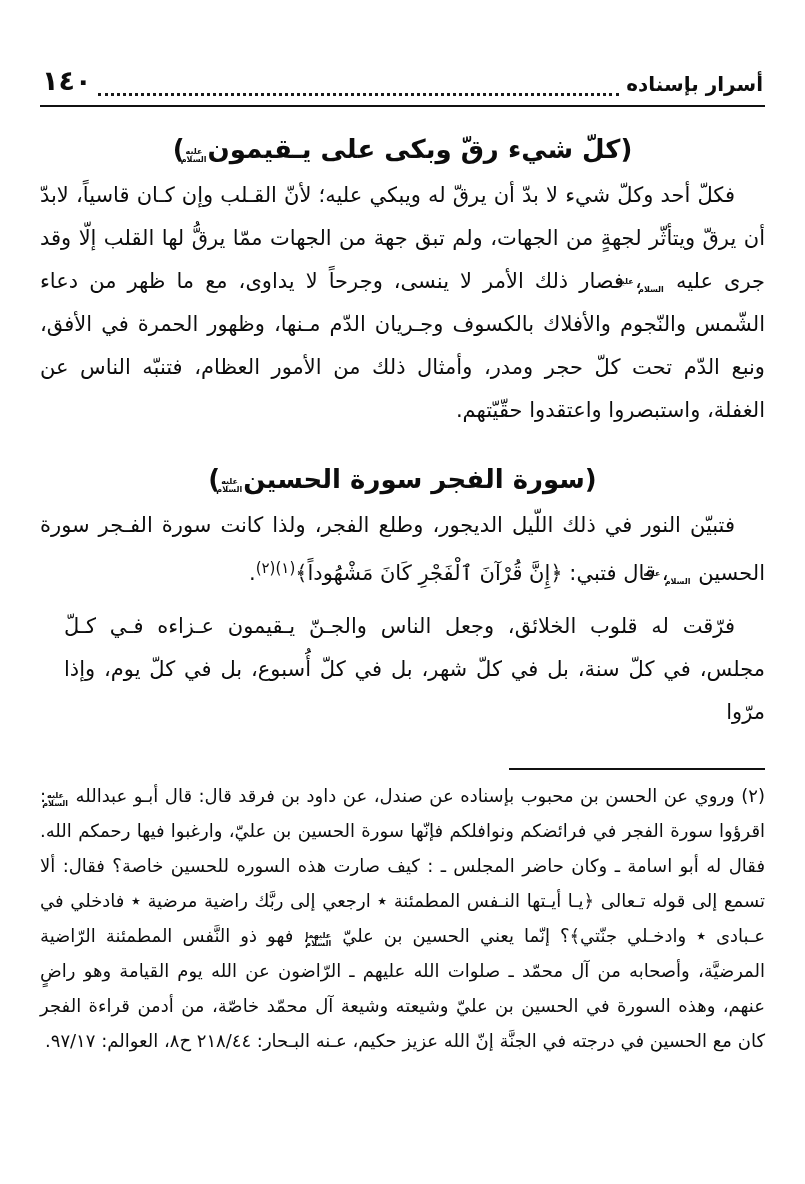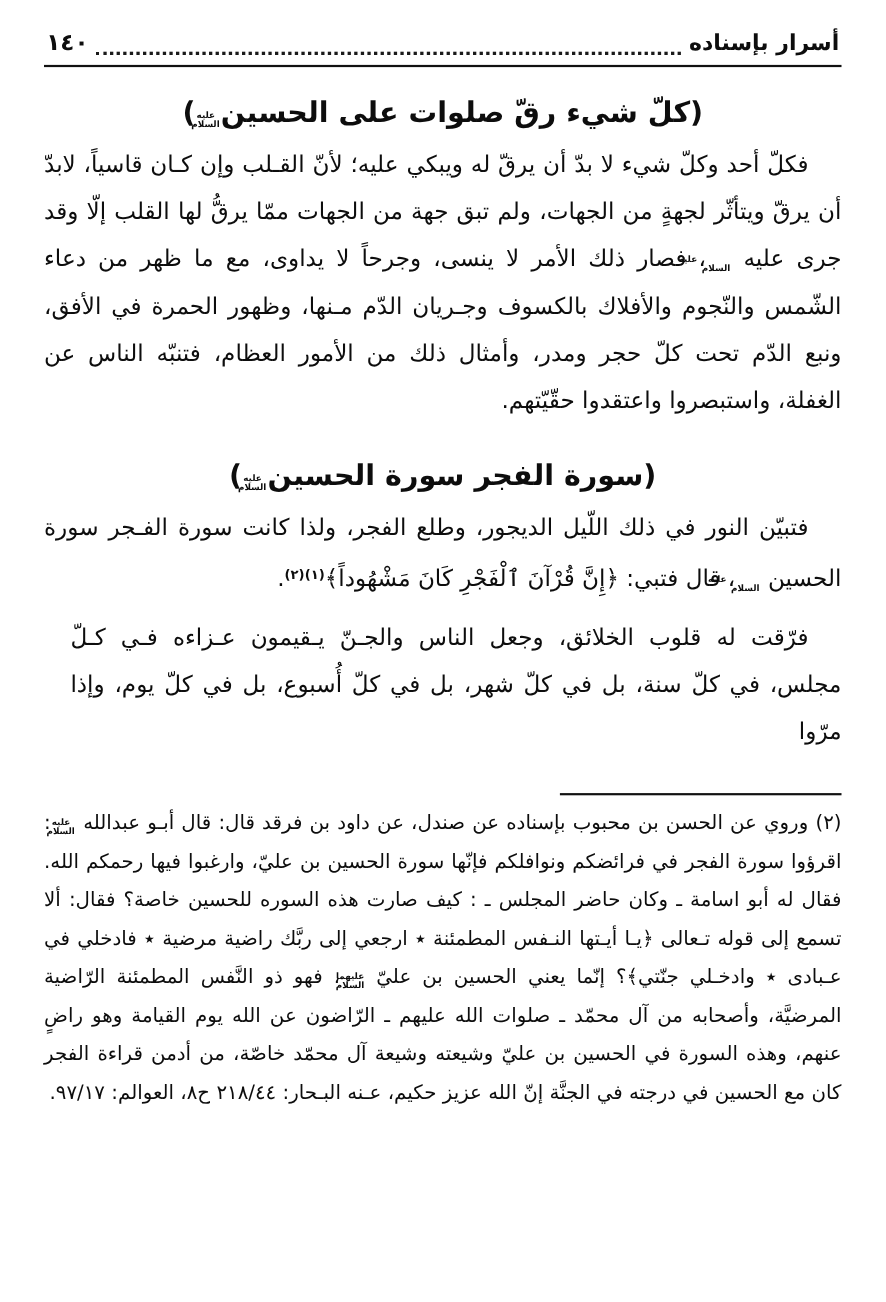--- a/index.html
+++ b/index.html
@@ -19,21 +19,21 @@
   .running-header{
     display:flex;align-items:flex-end;
     font-size:20px;font-weight:bold;
     padding:0 2px;
   }
   .book-title{white-space:nowrap;}
   .dot-leader{
     flex:1;height:15px;margin:0 7px;
     border-bottom:3px dotted #1a1a1a;
   }
-  .page-number{white-space:nowrap;font-size:21px;}
+  .page-number{white-space:nowrap;font-size:27px;margin-top:39px;}
   .header-rule{
     border:none;border-top:2.2px solid #111;
     margin:9px 0 0 0;
   }
   
   .section-heading{
     text-align:center;
     font-size:26px;font-weight:bold;
     margin:27px 0 10px 0;
     letter-spacing:-0.5px;
@@ -52,21 +52,21 @@
   }
   .footnote{
     font-size:18px;line-height:35px;
     text-align:justify;
     margin:4px 0 0 0;
   }
   
   .run-n{}
   .run-b{font-weight:normal;}
   .run-sup{
-    font-size:12px;font-weight:bold;
+    font-size:15px;font-weight:normal;
     vertical-align:7px;letter-spacing:-1px;
   }
   .run-as{
     display:inline-block;width:21px;
     font-size:8px;line-height:1.02;font-weight:bold;
     text-align:left;vertical-align:-4px;
     margin:0 1px;white-space:normal;
   }
 </style>
 </head>
@@ -74,21 +74,21 @@
 
 <div class="page">
 
   <div class="running-header">
     <span class="book-title">أسرار بإسناده</span>
     <span class="dot-leader"></span>
     <span class="page-number">١٤٠</span>
   </div>
   <hr class="header-rule">
 
-  <h2 class="section-heading"><span class="run-n">(كلّ شيء رقّ صلوات على الحسين</span><span class="run-as">عليه السلام</span><span class="run-n">)</span></h2>
+  <h2 class="section-heading"><span class="run-n">(كلّ شيء رقّ وبكى على يـقيمون</span><span class="run-as">عليه السلام</span><span class="run-n">)</span></h2>
 
   <p class="body-para"><span class="run-n">فكلّ أحد وكلّ شيء لا بدّ أن يرقّ له ويبكي عليه؛ لأنّ القـلب وإن كـان قاسياً، لابدّ أن يرقّ ويتأثّر لجهةٍ من الجهات، ولم تبق جهة من الجهات ممّا يرقُّ لها القلب إلّا وقد جرى عليه </span><span class="run-as">عليه السلام</span><span class="run-n">، فصار ذلك الأمر لا ينسى، وجرحاً لا يداوى، مع ما ظهر من دعاء الشّمس والنّجوم والأفلاك بالكسوف وجـريان الدّم مـنها، وظهور الحمرة في الأفق، ونبع الدّم تحت كلّ حجر ومدر، وأمثال ذلك من الأمور العظام، فتنبّه الناس عن الغفلة، واستبصروا واعتقدوا حقّيّتهم.</span></p>
 
   <h2 class="section-heading" style="margin-top:32px;"><span class="run-n">(سورة الفجر سورة الحسين</span><span class="run-as">عليه السلام</span><span class="run-n">)</span></h2>
 
   <p class="body-para"><span class="run-n">فتبيّن النور في ذلك اللّيل الديجور، وطلع الفجر، ولذا كانت سورة الفـجر سورة الحسين </span><span class="run-as">عليه السلام</span><span class="run-n">، قال فتبي: </span><span class="run-b">﴿إِنَّ قُرْآنَ ٱلْفَجْرِ كَانَ مَشْهُوداً﴾</span><span class="run-sup">(١)(٢)</span><span class="run-n">.</span></p>
 
   <p class="body-para" style="margin-top:10px;margin-left:24px;"><span class="run-n">فرّقت له قلوب الخلائق، وجعل الناس والجـنّ يـقيمون عـزاءه فـي كـلّ مجلس، في كلّ سنة، بل في كلّ شهر، بل في كلّ أُسبوع، بل في كلّ يوم، وإذا مرّوا</span></p>
 
   <div class="footnote-rule"></div>

